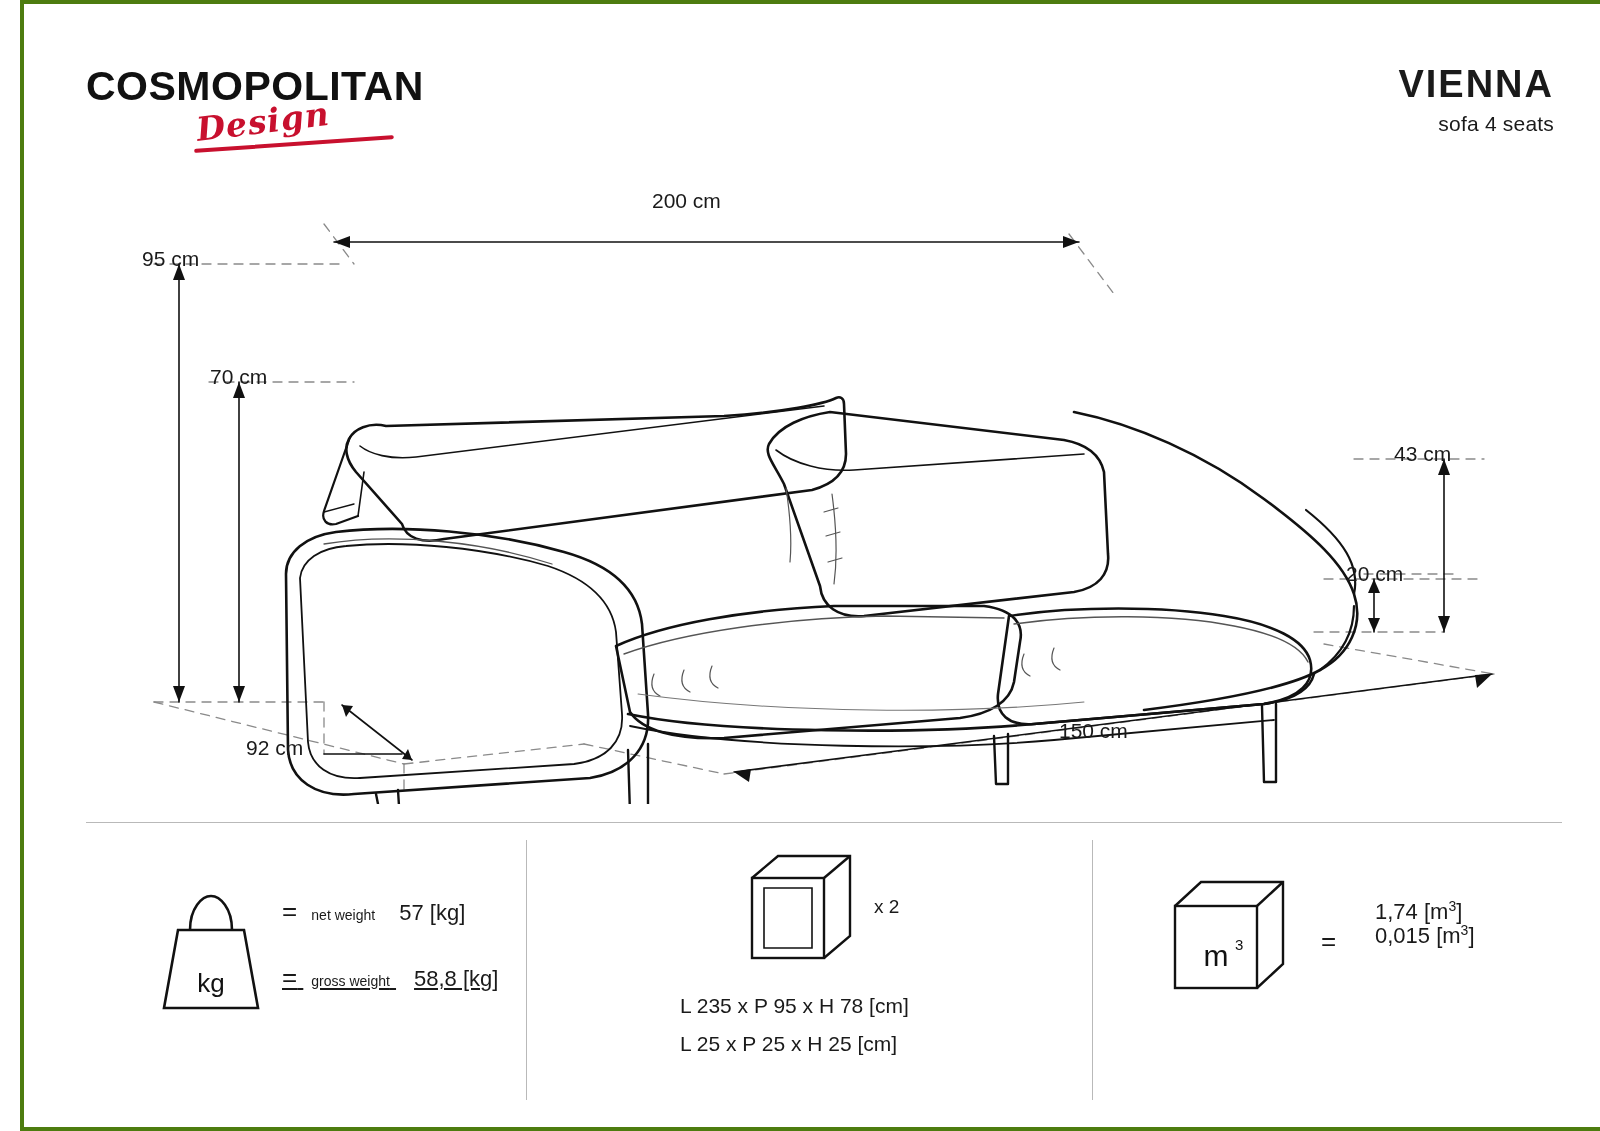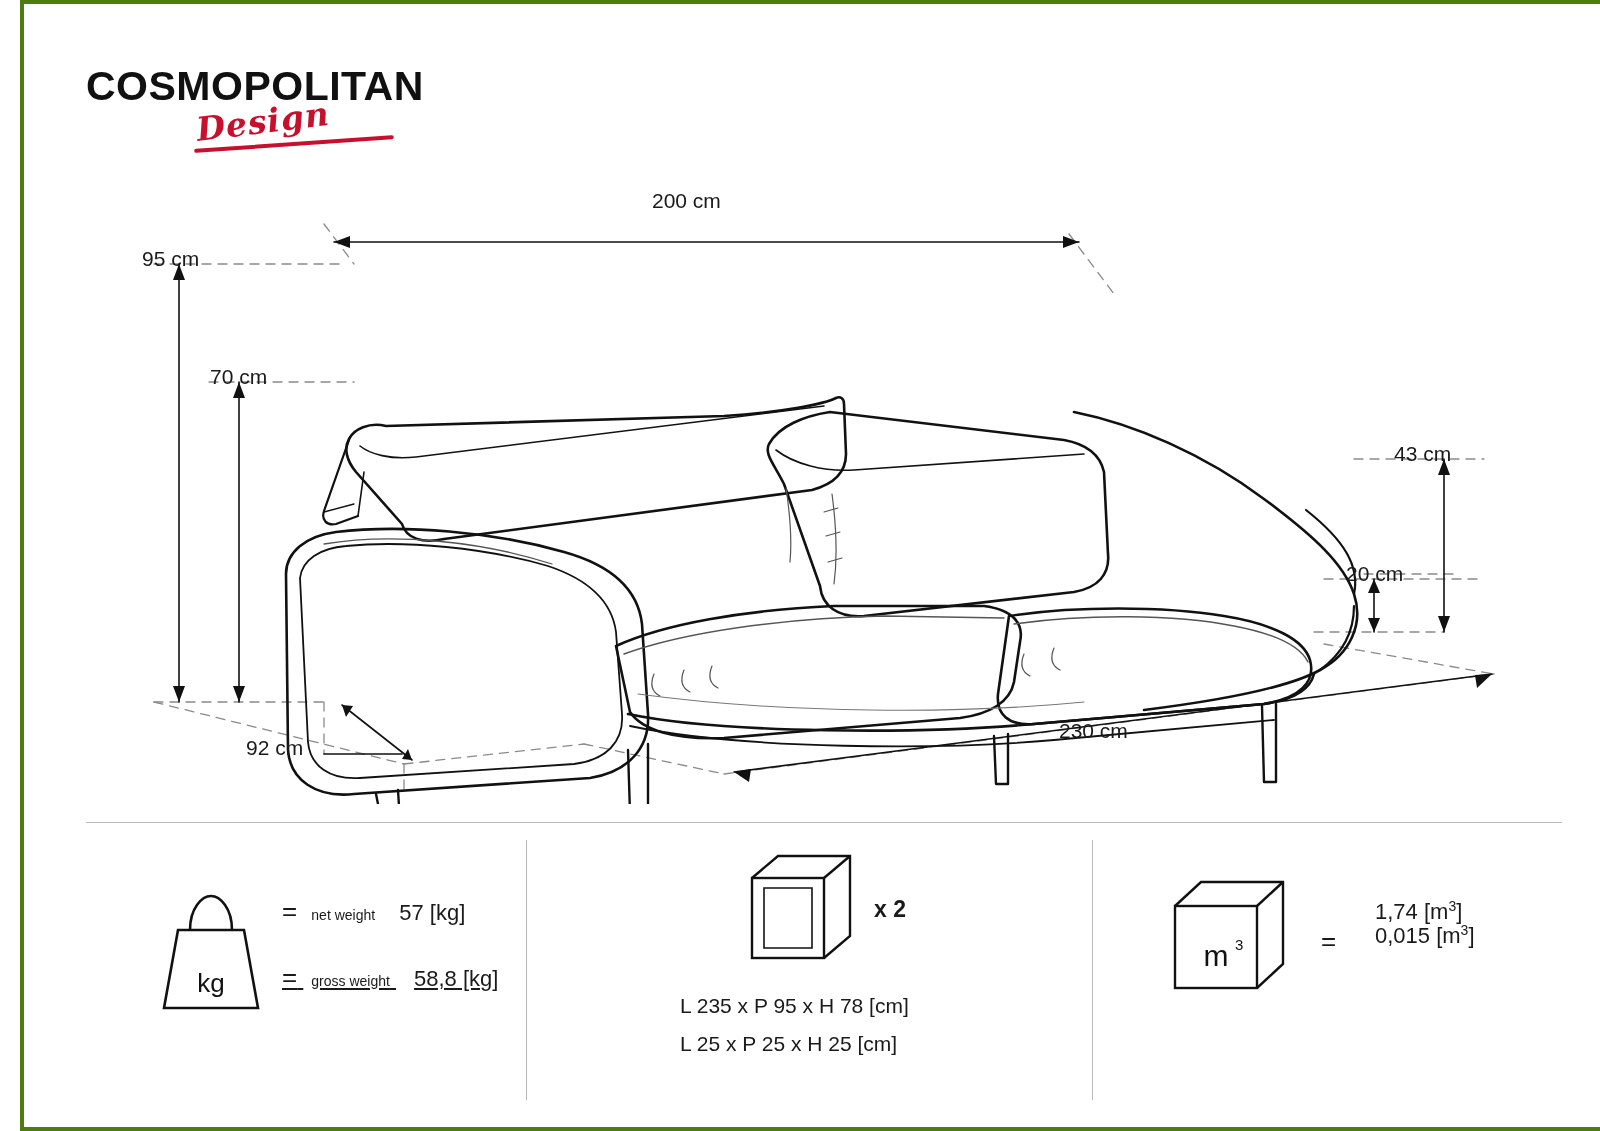--- a/index.html
+++ b/index.html
@@ -72,36 +72,40 @@
   .vdiv { position:absolute; top:836px; width:0; border-left:1px solid #b9b9b9; height:260px; }
 
   .panel-weight { left:62px; width:440px; }
   .panel-pack   { left:520px; width:540px; }
   .panel-vol    { left:1085px; width:450px; }
 
   .wrow { position:absolute; font-size:22px; }
   .lbl-small { font-size:14px; }
 
   .pack-line { font-size:21px;text-align:center; }
-  .times { font-size:23px;font-weight:bold; }
+  .times { font-size:19px; }
   .sup { font-size:14px; vertical-align:super; }
 
   .eq { font-size:26px; }
 </style>
 </head>
 <body>
 
 <div class="sheet">
 
   <div class="brand">
     <div class="brand-name">COSMOPOLITAN</div>
     <div class="brand-script">Design</div>
     <div class="brand-underline"></div>
   </div>
 
+  <div class="product">
+    <div class="product-title">VIENNA</div>
+    <div class="product-sub">sofa 4 seats</div>
+  </div>
 
   <div class="drawing">
     <svg width="1600" height="650" viewBox="0 0 1600 650" xmlns="http://www.w3.org/2000/svg">
       <g fill="none" stroke="#111" stroke-width="2.6" stroke-linejoin="round" stroke-linecap="round">
 
         <g stroke="#8a8a8a" stroke-width="1.3" stroke-dasharray="9 7">
 
           <line x1="300" y1="70" x2="330" y2="110"></line>
           <line x1="1045" y1="80" x2="1090" y2="140"></line>
 
@@ -239,21 +243,21 @@
         <path d="M1238 552 L1240 628 L1252 628 L1252 550" stroke-width="2.4"></path>
 
       </g>
     </svg>
 
     <div class="dim" style="left:628px; top:35px;">200 cm</div>
     <div class="dim" style="left:118px; top:93px;text-align:center;">95 cm</div>
     <div class="dim" style="left:186px; top:211px;">70 cm</div>
     <div class="dim" style="left:1370px; top:288px;">43 cm</div>
     <div class="dim" style="left:1322px; top:408px;">20 cm</div>
-    <div class="dim" style="left:1035px; top:565px;">230 cm</div>
+    <div class="dim" style="left:1035px; top:565px;">150 cm</div>
     <div class="dim" style="left:222px; top:582px;">92 cm</div>
   </div>
 
   <div class="hr"></div>
   <div class="vdiv" style="left:502px;"></div>
   <div class="vdiv" style="left:1068px;"></div>
 
   <div class="panel panel-weight">
     <svg width="110" height="140" viewBox="0 0 110 140" style="position:absolute; left:70px; top:50px;">
       <g fill="none" stroke="#111" stroke-width="2.6">

